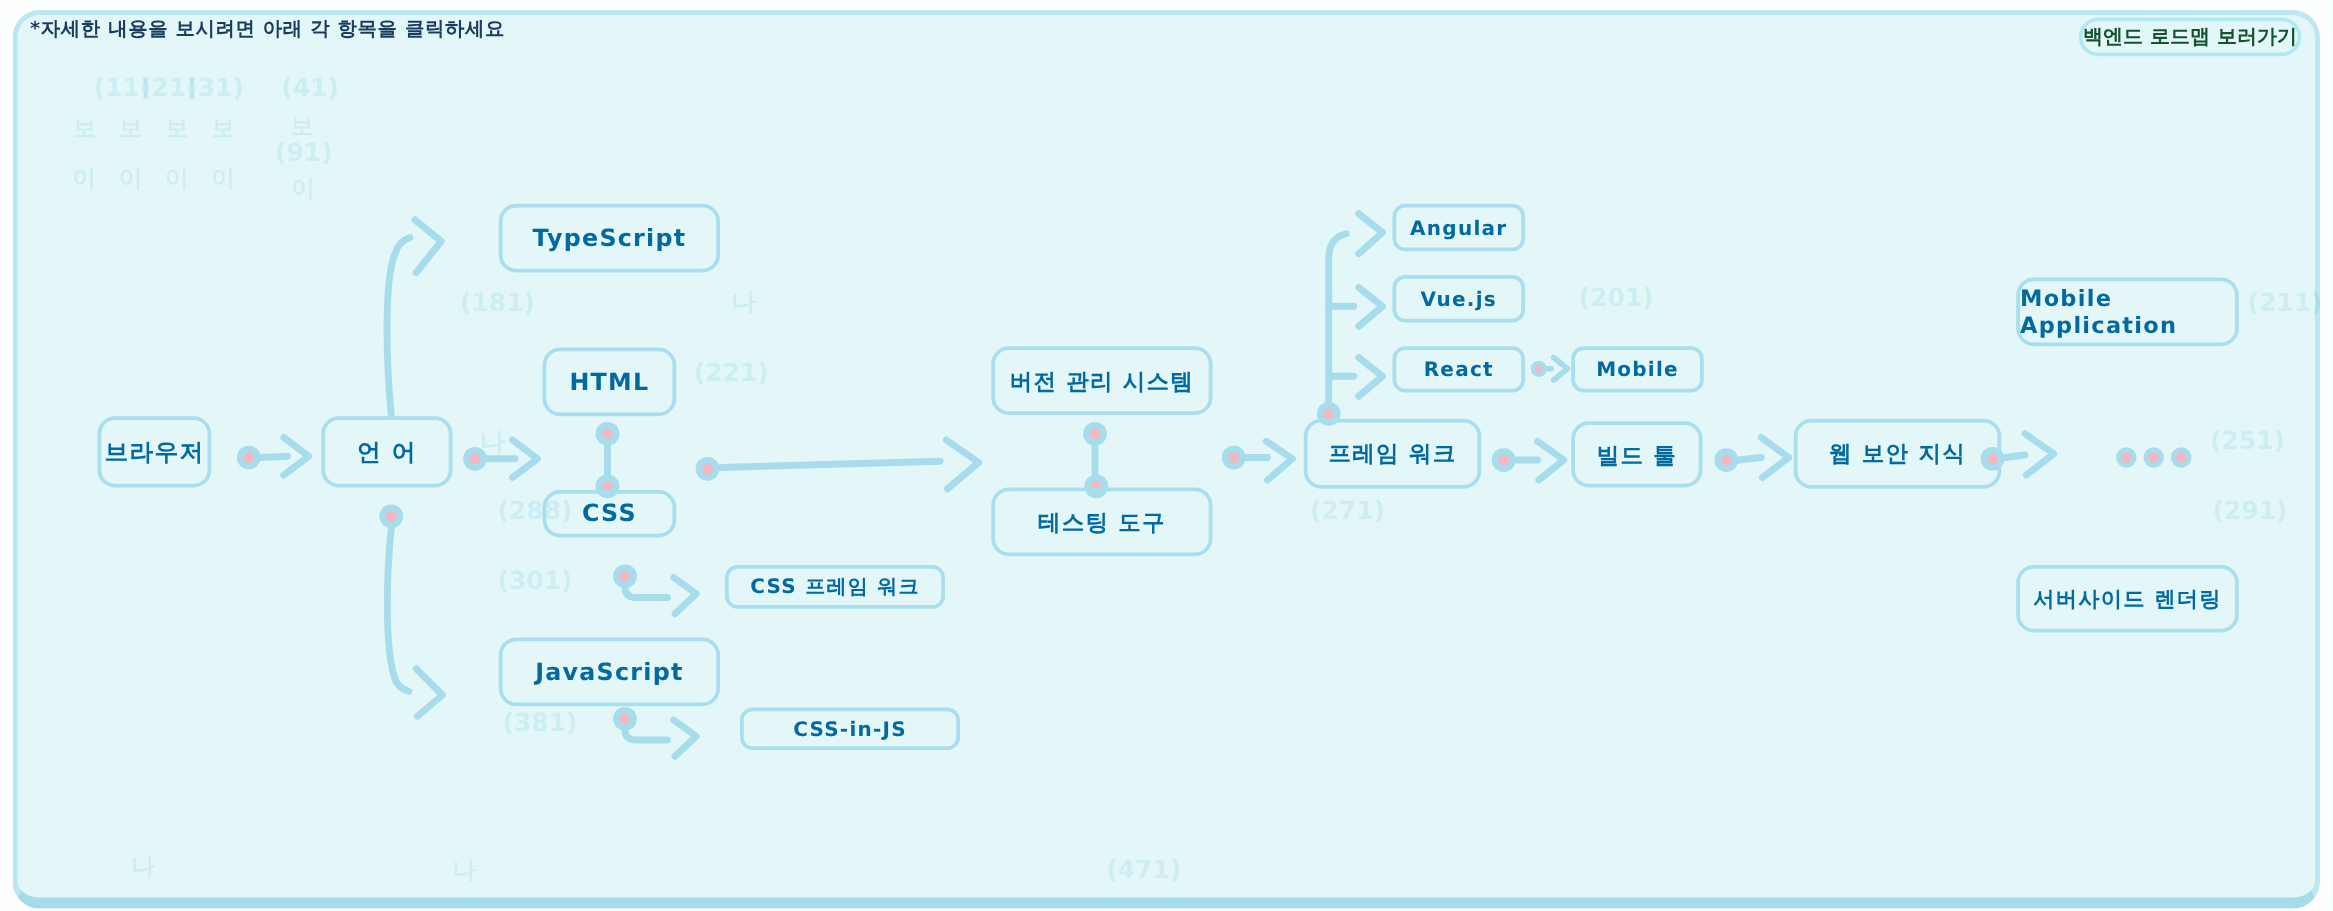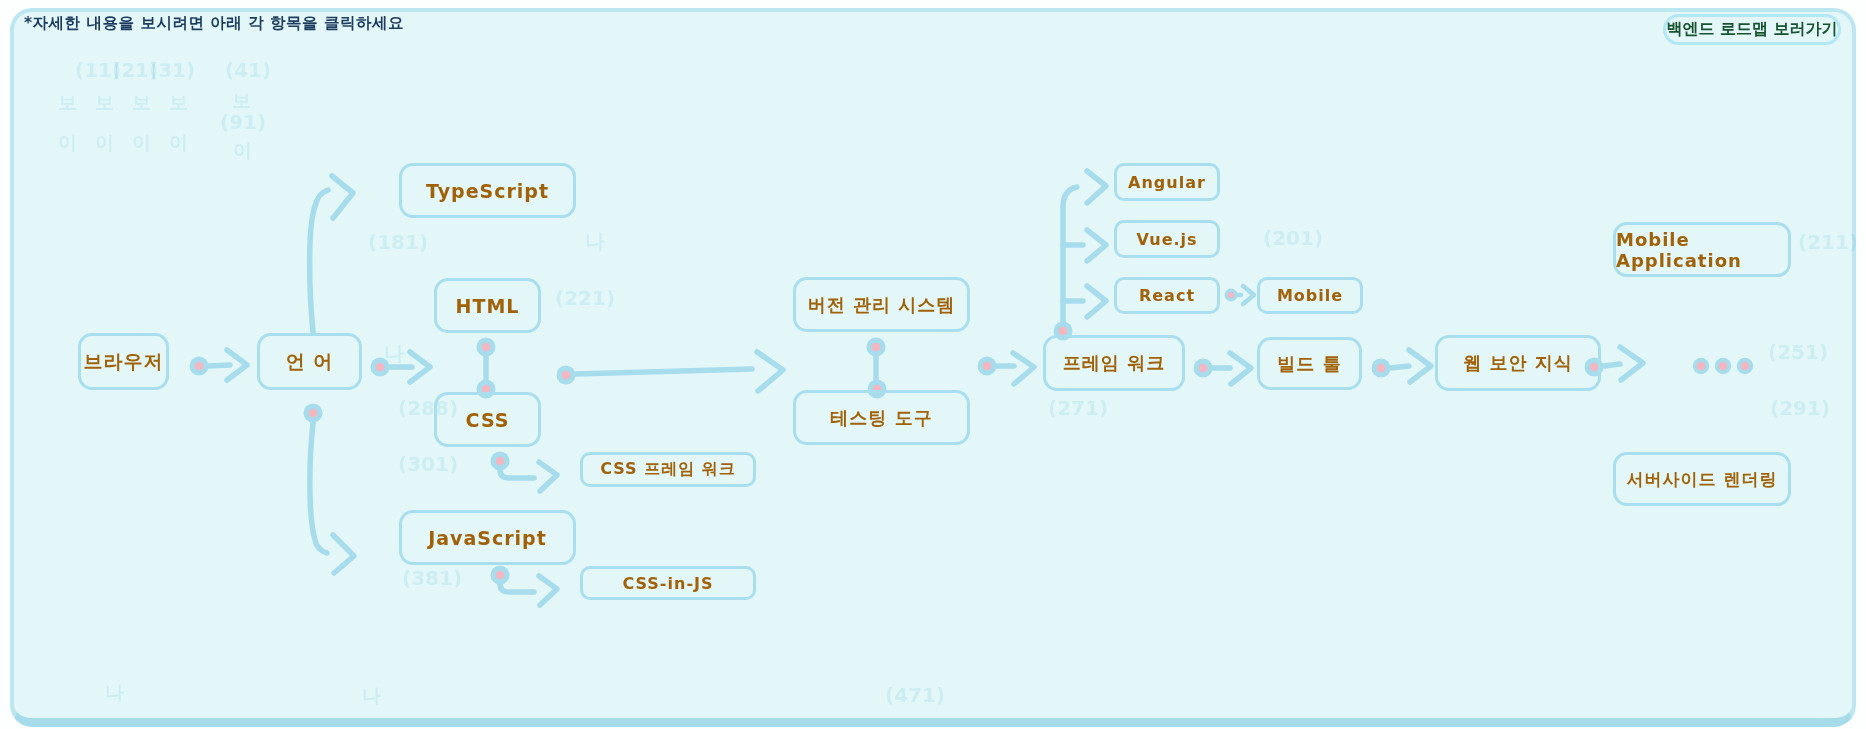--- a/index.html
+++ b/index.html
@@ -27,21 +27,21 @@
   }
   .ghost{
     position:absolute;z-index:1;color:#1ba5c4;opacity:0.11;font-weight:bold;
     white-space:nowrap;pointer-events:none;
   }
   svg.wires{position:absolute;left:0;top:0;z-index:2;pointer-events:none;}
   .node{
     position:absolute;z-index:3;box-sizing:border-box;
     border:3px solid #a9deee;border-radius:14px;background:transparent;
     display:flex;align-items:center;justify-content:center;
-    color:#a16207;font-weight:bold;letter-spacing:1px;cursor:pointer;
+    color:#0369a1;font-weight:bold;letter-spacing:1px;cursor:pointer;
   }
   .node.small{border-radius:10px;}
 </style>
 </head>
 <body>
 
 <div class="card"></div>
 
 <span class="ghost" style="left:75px;top:58px;font-size:20px">(11)</span>
 <span class="ghost" style="left:112px;top:58px;font-size:20px">(21)</span>
@@ -170,24 +170,24 @@
   </g>
 </svg>
 
 <div class="instruction">*자세한 내용을 보시려면 아래 각 항목을 클릭하세요</div>
 <div class="backend-btn">백엔드 로드맵 보러가기</div>
 
 <div class="node" style="left:78px;top:333px;width:91px;height:57px;font-size:19px">브라우저</div>
 <div class="node" style="left:257px;top:333px;width:105px;height:57px;font-size:19px">언 어</div>
 <div class="node" style="left:399px;top:163px;width:177px;height:55px;font-size:19px">TypeScript</div>
 <div class="node" style="left:434px;top:278px;width:107px;height:55px;font-size:19px">HTML</div>
-<div class="node" style="left:434px;top:392px;width:107px;height:55px;font-size:19px">CSS</div>
+<div class="node" style="left:434px;top:392px;width:107px;height:38px;font-size:19px">CSS</div>
 <div class="node small" style="left:580px;top:452px;width:176px;height:35px;font-size:16px">CSS 프레임 워크</div>
 <div class="node" style="left:399px;top:510px;width:177px;height:55px;font-size:19px">JavaScript</div>
-<div class="node small" style="left:580px;top:566px;width:176px;height:34px;font-size:16px">CSS-in-JS</div>
+<div class="node small" style="left:592px;top:566px;width:176px;height:34px;font-size:16px">CSS-in-JS</div>
 <div class="node" style="left:793px;top:277px;width:177px;height:55px;font-size:18px">버전 관리 시스템</div>
 <div class="node" style="left:793px;top:390px;width:177px;height:55px;font-size:18px">테스팅 도구</div>
 <div class="node small" style="left:1114px;top:163px;width:106px;height:38px;font-size:16px">Angular</div>
 <div class="node small" style="left:1114px;top:220px;width:106px;height:38px;font-size:16px">Vue.js</div>
 <div class="node small" style="left:1114px;top:277px;width:106px;height:37px;font-size:16px">React</div>
 <div class="node small" style="left:1257px;top:277px;width:106px;height:37px;font-size:16px">Mobile</div>
 <div class="node" style="left:1043px;top:335px;width:142px;height:56px;font-size:18px">프레임 워크</div>
 <div class="node" style="left:1257px;top:337px;width:105px;height:53px;font-size:18px">빌드 툴</div>
 <div class="node" style="left:1435px;top:335px;width:166px;height:56px;font-size:18px">웹 보안 지식</div>
 <div class="node" style="left:1613px;top:222px;width:178px;height:55px;font-size:18px">Mobile Application</div>

